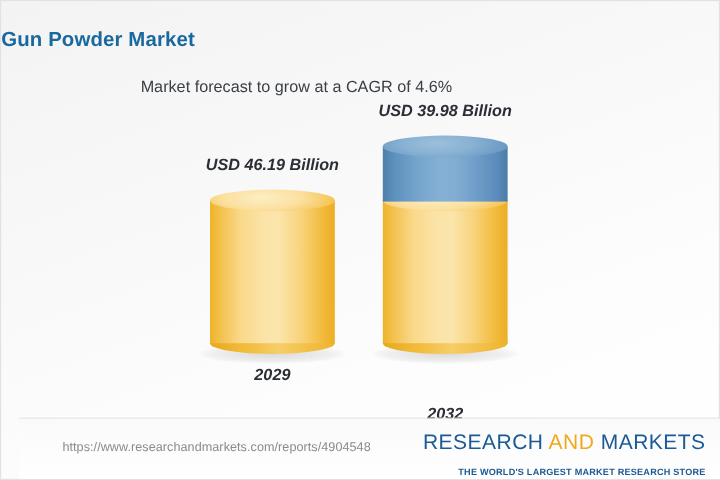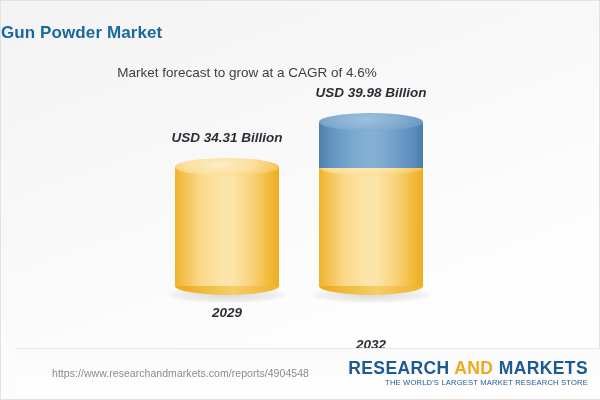--- a/index.html
+++ b/index.html
@@ -166,49 +166,49 @@
     letter-spacing: 0.05px;
   }
   .logo {
     position: absolute;
     right: 26px;
     top: 10px;
     text-align: right;
   }
   .logo-main {
     font-size: 17.5px;
-    font-weight: bold;
+    font-weight: normal;
     letter-spacing: 0.4px;
     color: #1b5a94;
     line-height: 1.05;
     white-space: nowrap;
   }
   .logo-and { color: #f0a81e; }
   .logo-tag {
-    margin-top: 1px;
+    margin-top: 12px;
     font-size: 7.6px;
-    font-weight: normal;
+    font-weight: bold;
     letter-spacing: 0.18px;
     color: #1b5a94;
     white-space: nowrap;
   }
 </style>
 </head>
 <body>
 
 <div class="poster">
 
   <div class="chart-title">Gun Powder Market</div>
   <div class="chart-subtitle">Market forecast to grow at a CAGR of 4.6%</div>
 
   <div class="plot">
 
     <div class="bar-group" id="group-0">
 
-      <div class="value-label" style="top:142px;">USD 34.31 Billion</div>
+      <div class="value-label" style="top:142px;">USD 46.19 Billion</div>
 
       <div class="bar-shadow" style="top:299px;"></div>
 
       <div class="cyl yellow" style="top:170px; height:137px;">
         <div class="cap bottom"></div>
         <div class="body"></div>
         <div class="cap top"></div>
       </div>
 
       <div class="cat-label" style="top:317px;">2029</div>

